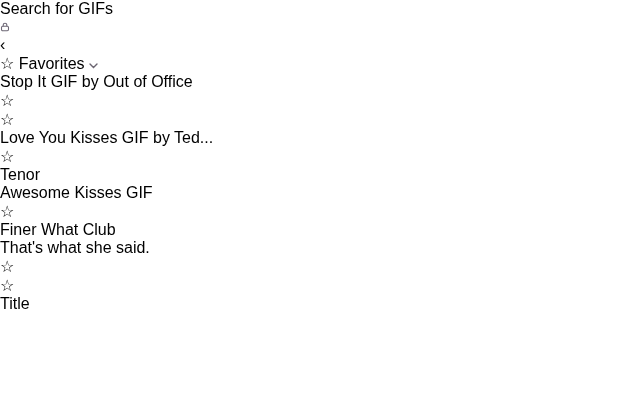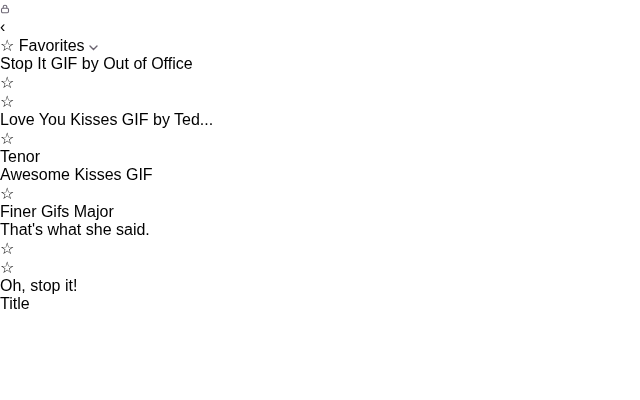--- a/index.html
+++ b/index.html
@@ -113,20 +113,21 @@
 
   svg { display:block; }
 </style>
 </head>
 <body>
 
 <div class="desktop">
 
   <div class="pill">
     <div class="pill-icon"><span></span></div>
+    <div class="pill-label">Search for GIFs</div>
     <div class="pill-lock">
       <svg width="10" height="10" viewBox="0 0 10 10">
         <rect x="1.5" y="4.2" width="7" height="4.6" rx="1.2" fill="none" stroke="#6e6876" stroke-width="1.1"></rect>
         <path d="M3.2 4.2 V3 a1.8 1.8 0 0 1 3.6 0 V4.2" fill="none" stroke="#6e6876" stroke-width="1.1"></path>
       </svg>
     </div>
   </div>
 
   <div class="window">
 
@@ -162,42 +163,33 @@
           <div class="side-star">☆</div>
         </div>
 
         <div class="side-title">Tenor</div>
         <div class="side-row">
           <div class="thumb t4"></div>
           <div class="side-label">Awesome Kisses GIF</div>
           <div class="side-star">☆</div>
         </div>
 
-        <div class="side-title">Finer Gifs Major</div>
+        <div class="side-title">Finer What Club</div>
         <div class="side-row">
           <div class="thumb t5"></div>
           <div class="side-label">That's what she said.</div>
           <div class="side-star">☆</div>
         </div>
         <div class="side-row">
           <div class="thumb t6"></div>
           <div class="side-star">☆</div>
         </div>
       </div>
 
       <div class="main">
-        <div class="gif-preview">
-          <div class="hair"></div>
-          <div class="arm-l"></div>
-          <div class="arm-r"></div>
-          <div class="neck"></div>
-          <div class="tank"></div>
-          <div class="face"></div>
-          <div class="gif-caption">Oh, stop it!</div>
-        </div>
         <div class="meta-divider"></div>
         <div class="meta">
           <div>Title</div>
 
         </div>
       </div>
     </div>
 
   </div>
 </div>

